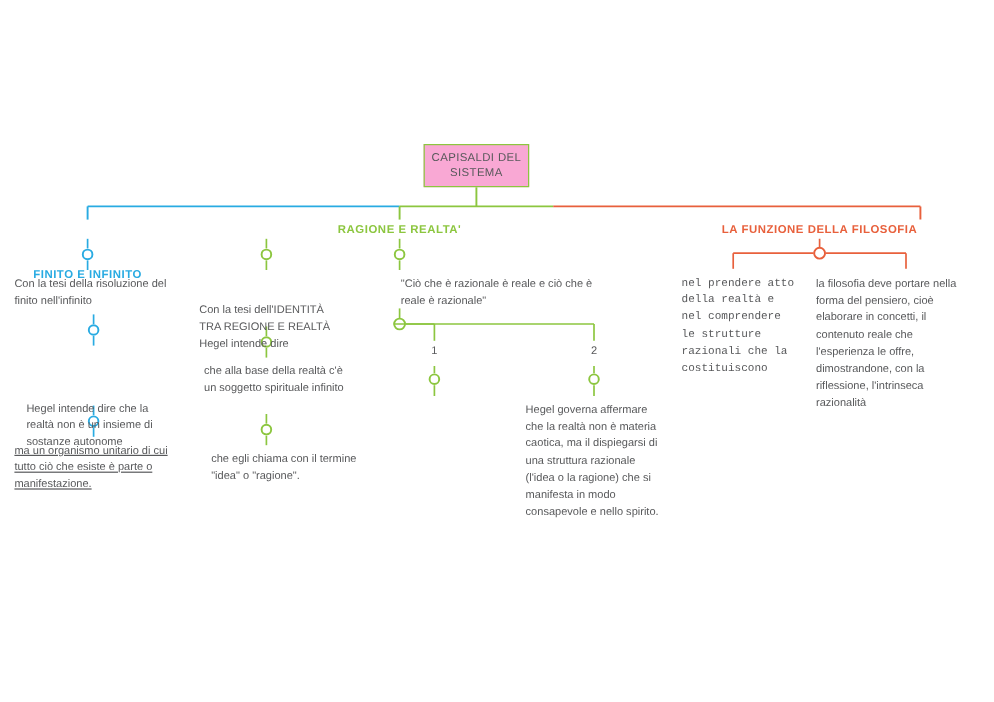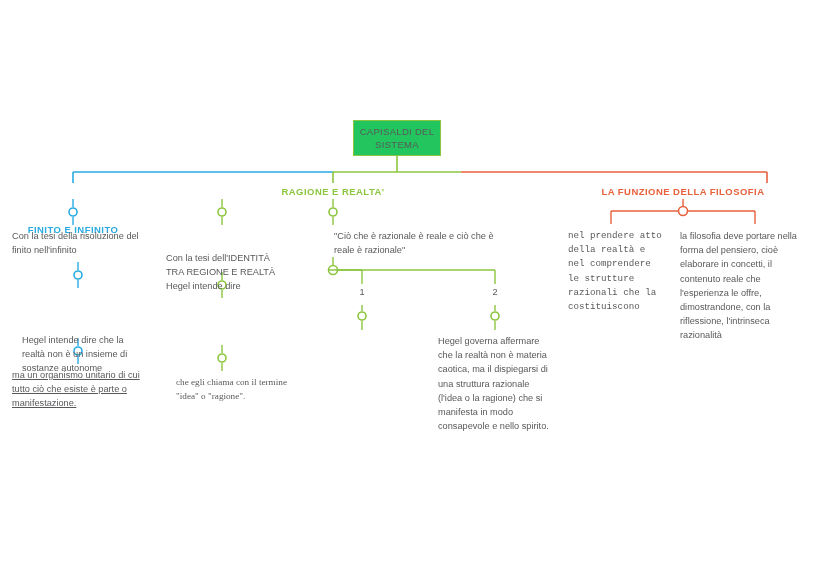--- a/index.html
+++ b/index.html
@@ -39,21 +39,21 @@
     border: 1px solid #8cc63f;
     box-sizing: border-box;
     display: flex;
     align-items: center;
     justify-content: center;
     text-align: center;
     font-size: 9.5px;
     letter-spacing: 0.3px;
     line-height: 13px;
     color: #58595b;
-    background: #22c55e;
+    background: #f9a8d4;
   }
 
   
   .heading {
     position: absolute;
     font-size: 9.5px;
     font-weight: bold;
     letter-spacing: 0.45px;
     white-space: nowrap;
     text-align: center;
@@ -165,22 +165,23 @@
   <div class="heading red" style="left:595px; top:186px; width:176px;">LA FUNZIONE DELLA FILOSOFIA</div>
 
   <div class="tblock" style="left:12px; top:229px; width:128px;">Con la tesi della risoluzione del finito nell'infinito</div>
 
   <div class="tblock" style="left:22px; top:292px; width:122px;margin-top:41px;">Hegel intende dire che la realtà non è un insieme di sostanze autonome</div>
 
   <div class="tblock" style="left:12px; top:368px; width:136px;text-decoration:underline;">ma un organismo unitario di cui tutto ciò che esiste è parte o manifestazione.</div>
 
   <div class="tblock" style="left:166px; top:229px; width:122px;margin-top:22px;">Con la tesi dell'IDENTITÀ TRA REGIONE E REALTÀ Hegel intende dire</div>
 
+  <div class="tblock" style="left:170px; top:302px; width:124px;">che alla base della realtà c'è un soggetto spirituale infinito</div>
 
-  <div class="tblock" style="left:176px; top:375px; width:122px;font-family:Liberation Serif, serif;">che egli chiama con il termine "idea" o "ragione".</div>
+  <div class="tblock" style="left:176px; top:375px; width:122px;">che egli chiama con il termine "idea" o "ragione".</div>
 
   <div class="tblock" style="left:334px; top:229px; width:178px;">"Ciò che è razionale è reale e ciò che è reale è razionale"</div>
 
   <div class="numlabel" style="left:354px; top:287px;">1</div>
 
   <div class="numlabel" style="left:487px; top:287px;">2</div>
 
 
   <div class="tblock" style="left:438px; top:334px; width:118px;">Hegel governa affermare che la realtà non è materia caotica, ma il dispiegarsi di una struttura razionale (l'idea o la ragione) che si manifesta in modo consapevole e nello spirito.</div>
 

